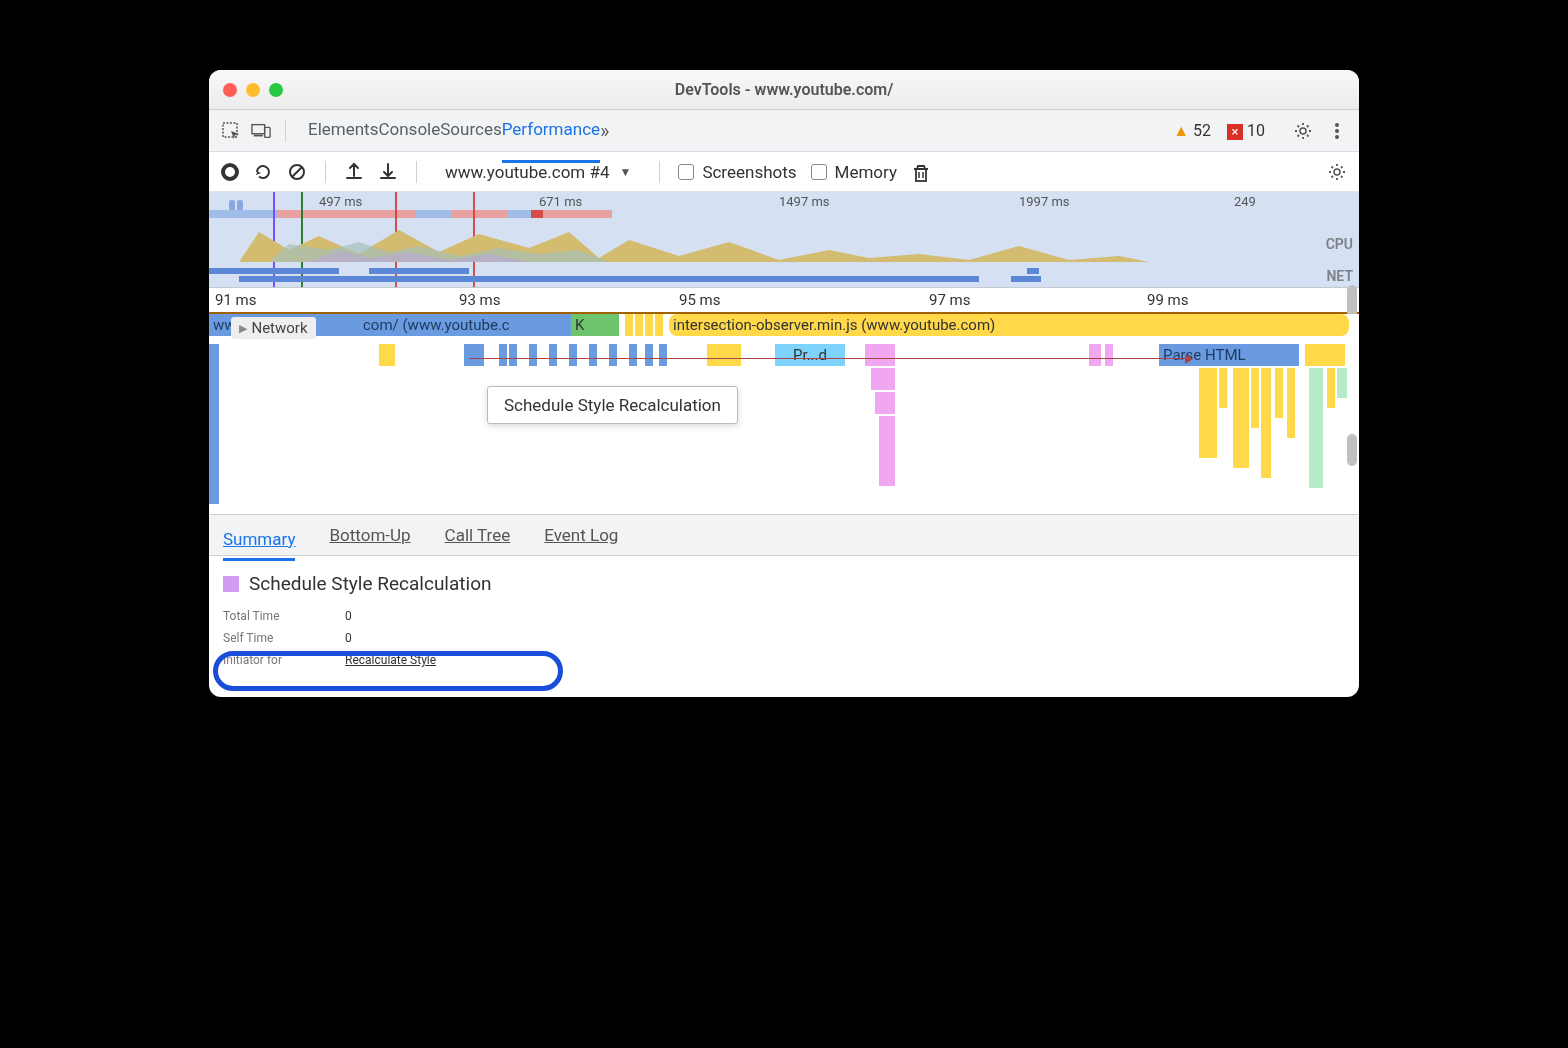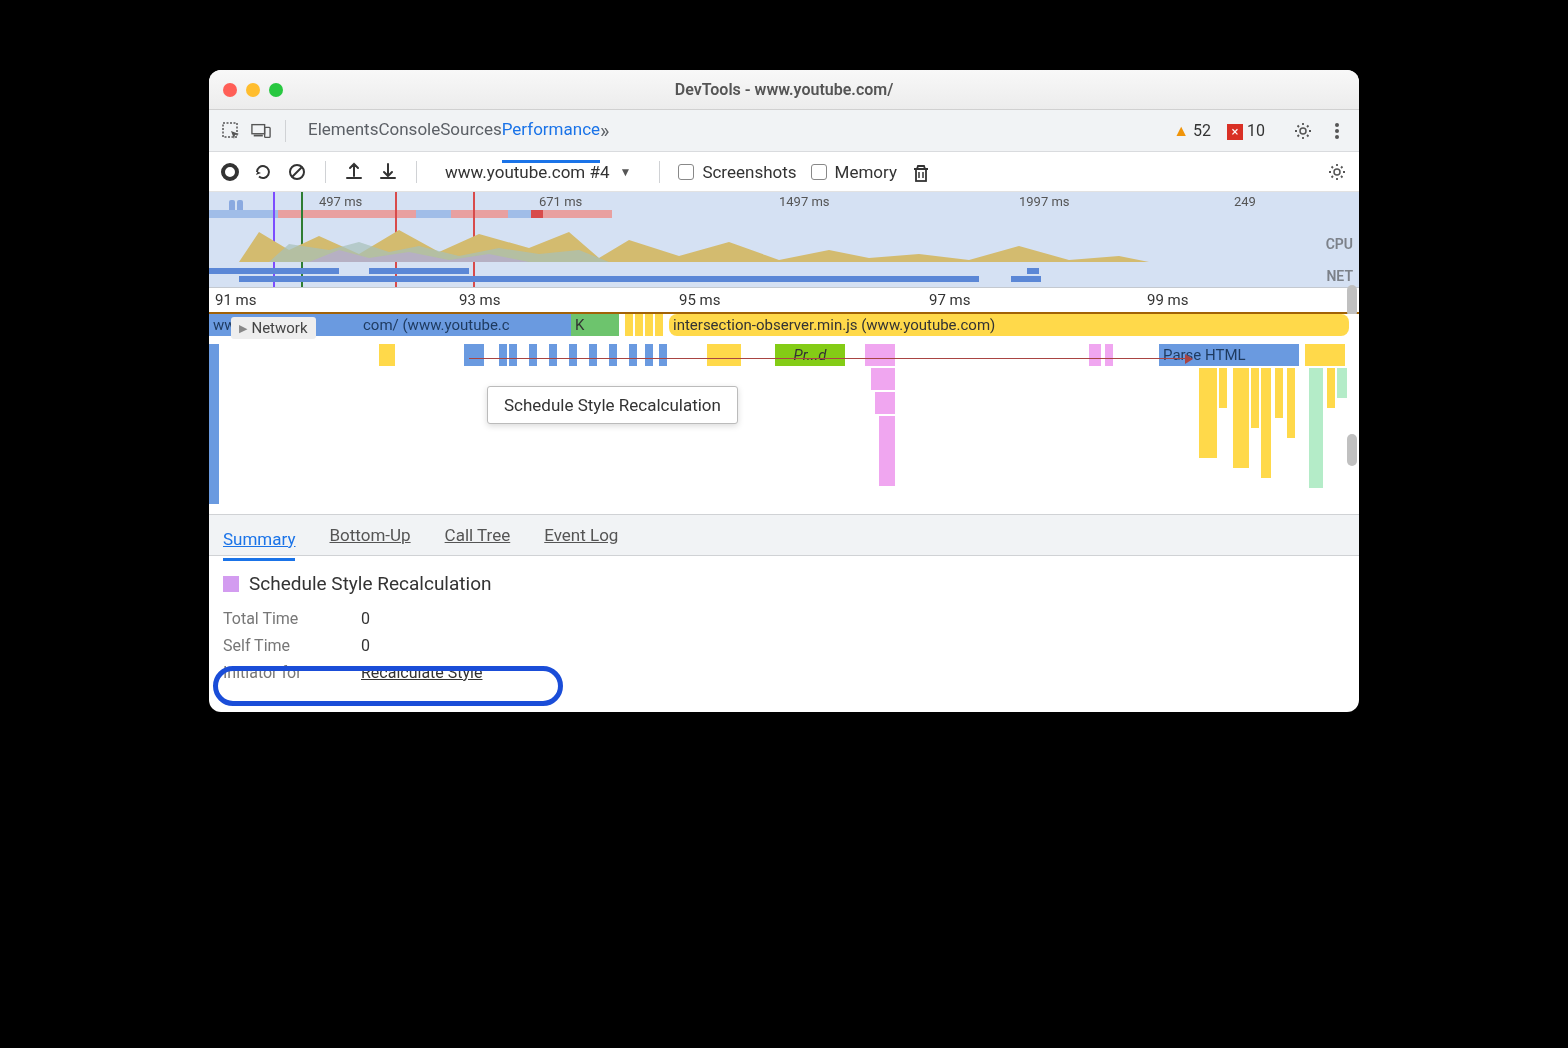--- a/index.html
+++ b/index.html
@@ -107,21 +107,21 @@
   height: 200px;
   background: #fff;
   position: relative;
   overflow: hidden;
 }
 .flame-row { position:absolute; left:0; right:0; height:24px; }
 .flame-bar { position:absolute; height:22px; font-size:15px; line-height:22px; padding:0 4px; overflow:hidden; white-space:nowrap; color:#333; }
 .bar-blue { background:#6a9ae0; color:#1e3a5f; }
 .bar-yellow { background:#ffd94a; }
 .bar-green { background:#6dc46d; }
-.bar-grey { background:#84cc16;font-style:italic; }
+.bar-grey { background:#7dd3fc; }
 .bar-pink { background:#f0a6f0; }
 .bar-mint { background:#b4ecc8; }
 .flame .network-label {
   position:absolute; left:22px; top:3px; font-size:15px; background:#eee; padding:2px 8px; border-radius:3px; color:#444; display:flex; align-items:center; gap:4px; cursor:pointer;
 }
 .tooltip {
   position:absolute; left:278px; top:72px; background:#fff; border:1px solid #bbb; border-radius:3px; padding:8px 16px; font-size:17px; color:#333; box-shadow:0 2px 6px rgba(0,0,0,0.15);
 }
 .arrow-line { position:absolute; top:44px; left:260px; width:720px; height:1px; background:#a94442; }
 .arrow-head { position:absolute; top:40px; left:976px; width:0; height:0; border-left:8px solid #a94442; border-top:5px solid transparent; border-bottom:5px solid transparent; }
@@ -140,21 +140,21 @@
 .detail-tab { cursor:pointer; padding: 9px 0; text-decoration: underline; }
 .detail-tab.active { color:#1a73e8; border-bottom:3px solid #1a73e8; margin-bottom:-10px; }
 .summary {
   padding: 16px 14px 22px;
   font-size: 18px;
   color: #333;
   position: relative;
 }
 .summary-header { display:flex; align-items:center; gap:10px; font-size:19px; margin-bottom:14px; }
 .sq-purple { width:16px; height:16px; background:#d39cf0; }
-.summary-row { display:flex; gap:28px; margin-bottom:8px; color:#777; font-size:16px; }
+.summary-row { display:flex; gap:12px; margin-bottom:8px; color:#777; font-size:12px; }
 .summary-row .label { width:110px; }
 .summary-row .value { color:#333; }
 .highlight-box {
   position:absolute; left:4px; bottom:6px; width:350px; height:40px;
   border:5px solid #1a4dd8; border-radius:20px; pointer-events:none;
 }
 .link { color:#1a73e8; text-decoration:underline; cursor:pointer; }
 .scroll-ind { position:absolute; right:2px; width:10px; height:32px; background:#c0c0c0; border-radius:5px; }
 svg { display:block; }
 .ov-vline { position:absolute; top:0; bottom:0; width:2px; }

